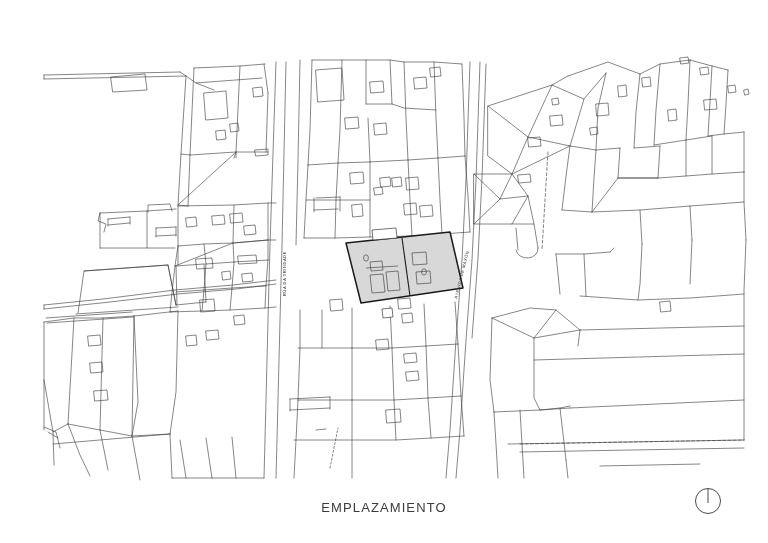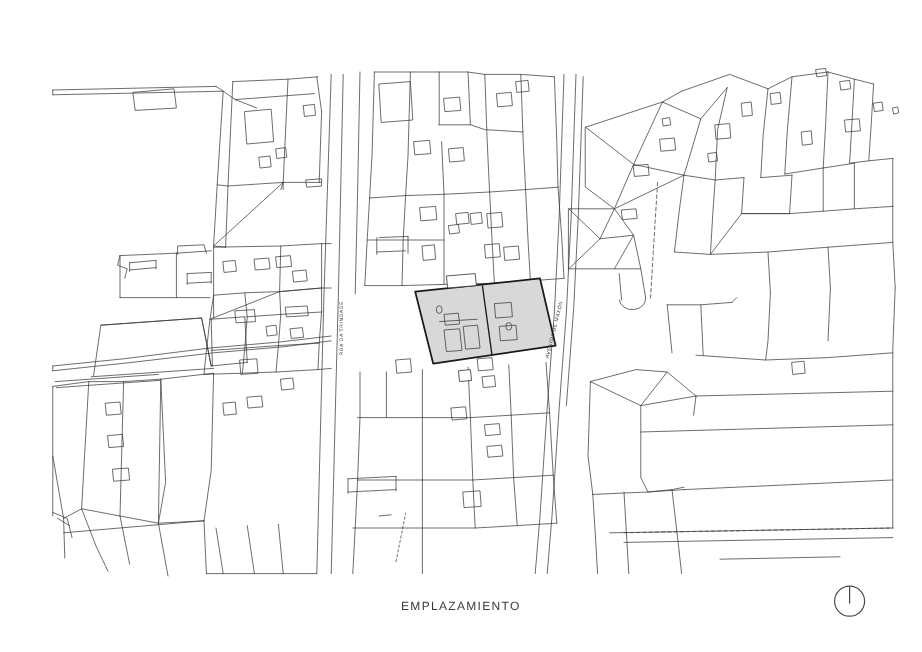--- a/index.html
+++ b/index.html
@@ -27,21 +27,21 @@
     width: 768px;
     height: 543px;
     display: block;
   }
   .caption {
     position: absolute;
     left: 0;
     top: 500px;
     width: 768px;
     text-align: center;
-    font-size: 10px;
+    font-size: 13px;
     letter-spacing: 1.1px;
     color: #3b3b3b;
     font-family: "Liberation Sans", sans-serif;
     user-select: none;
   }
   .street-label {
     position: absolute;
     font-size: 4.1px;
     letter-spacing: 0.55px;
     color: #2e2e2e;

